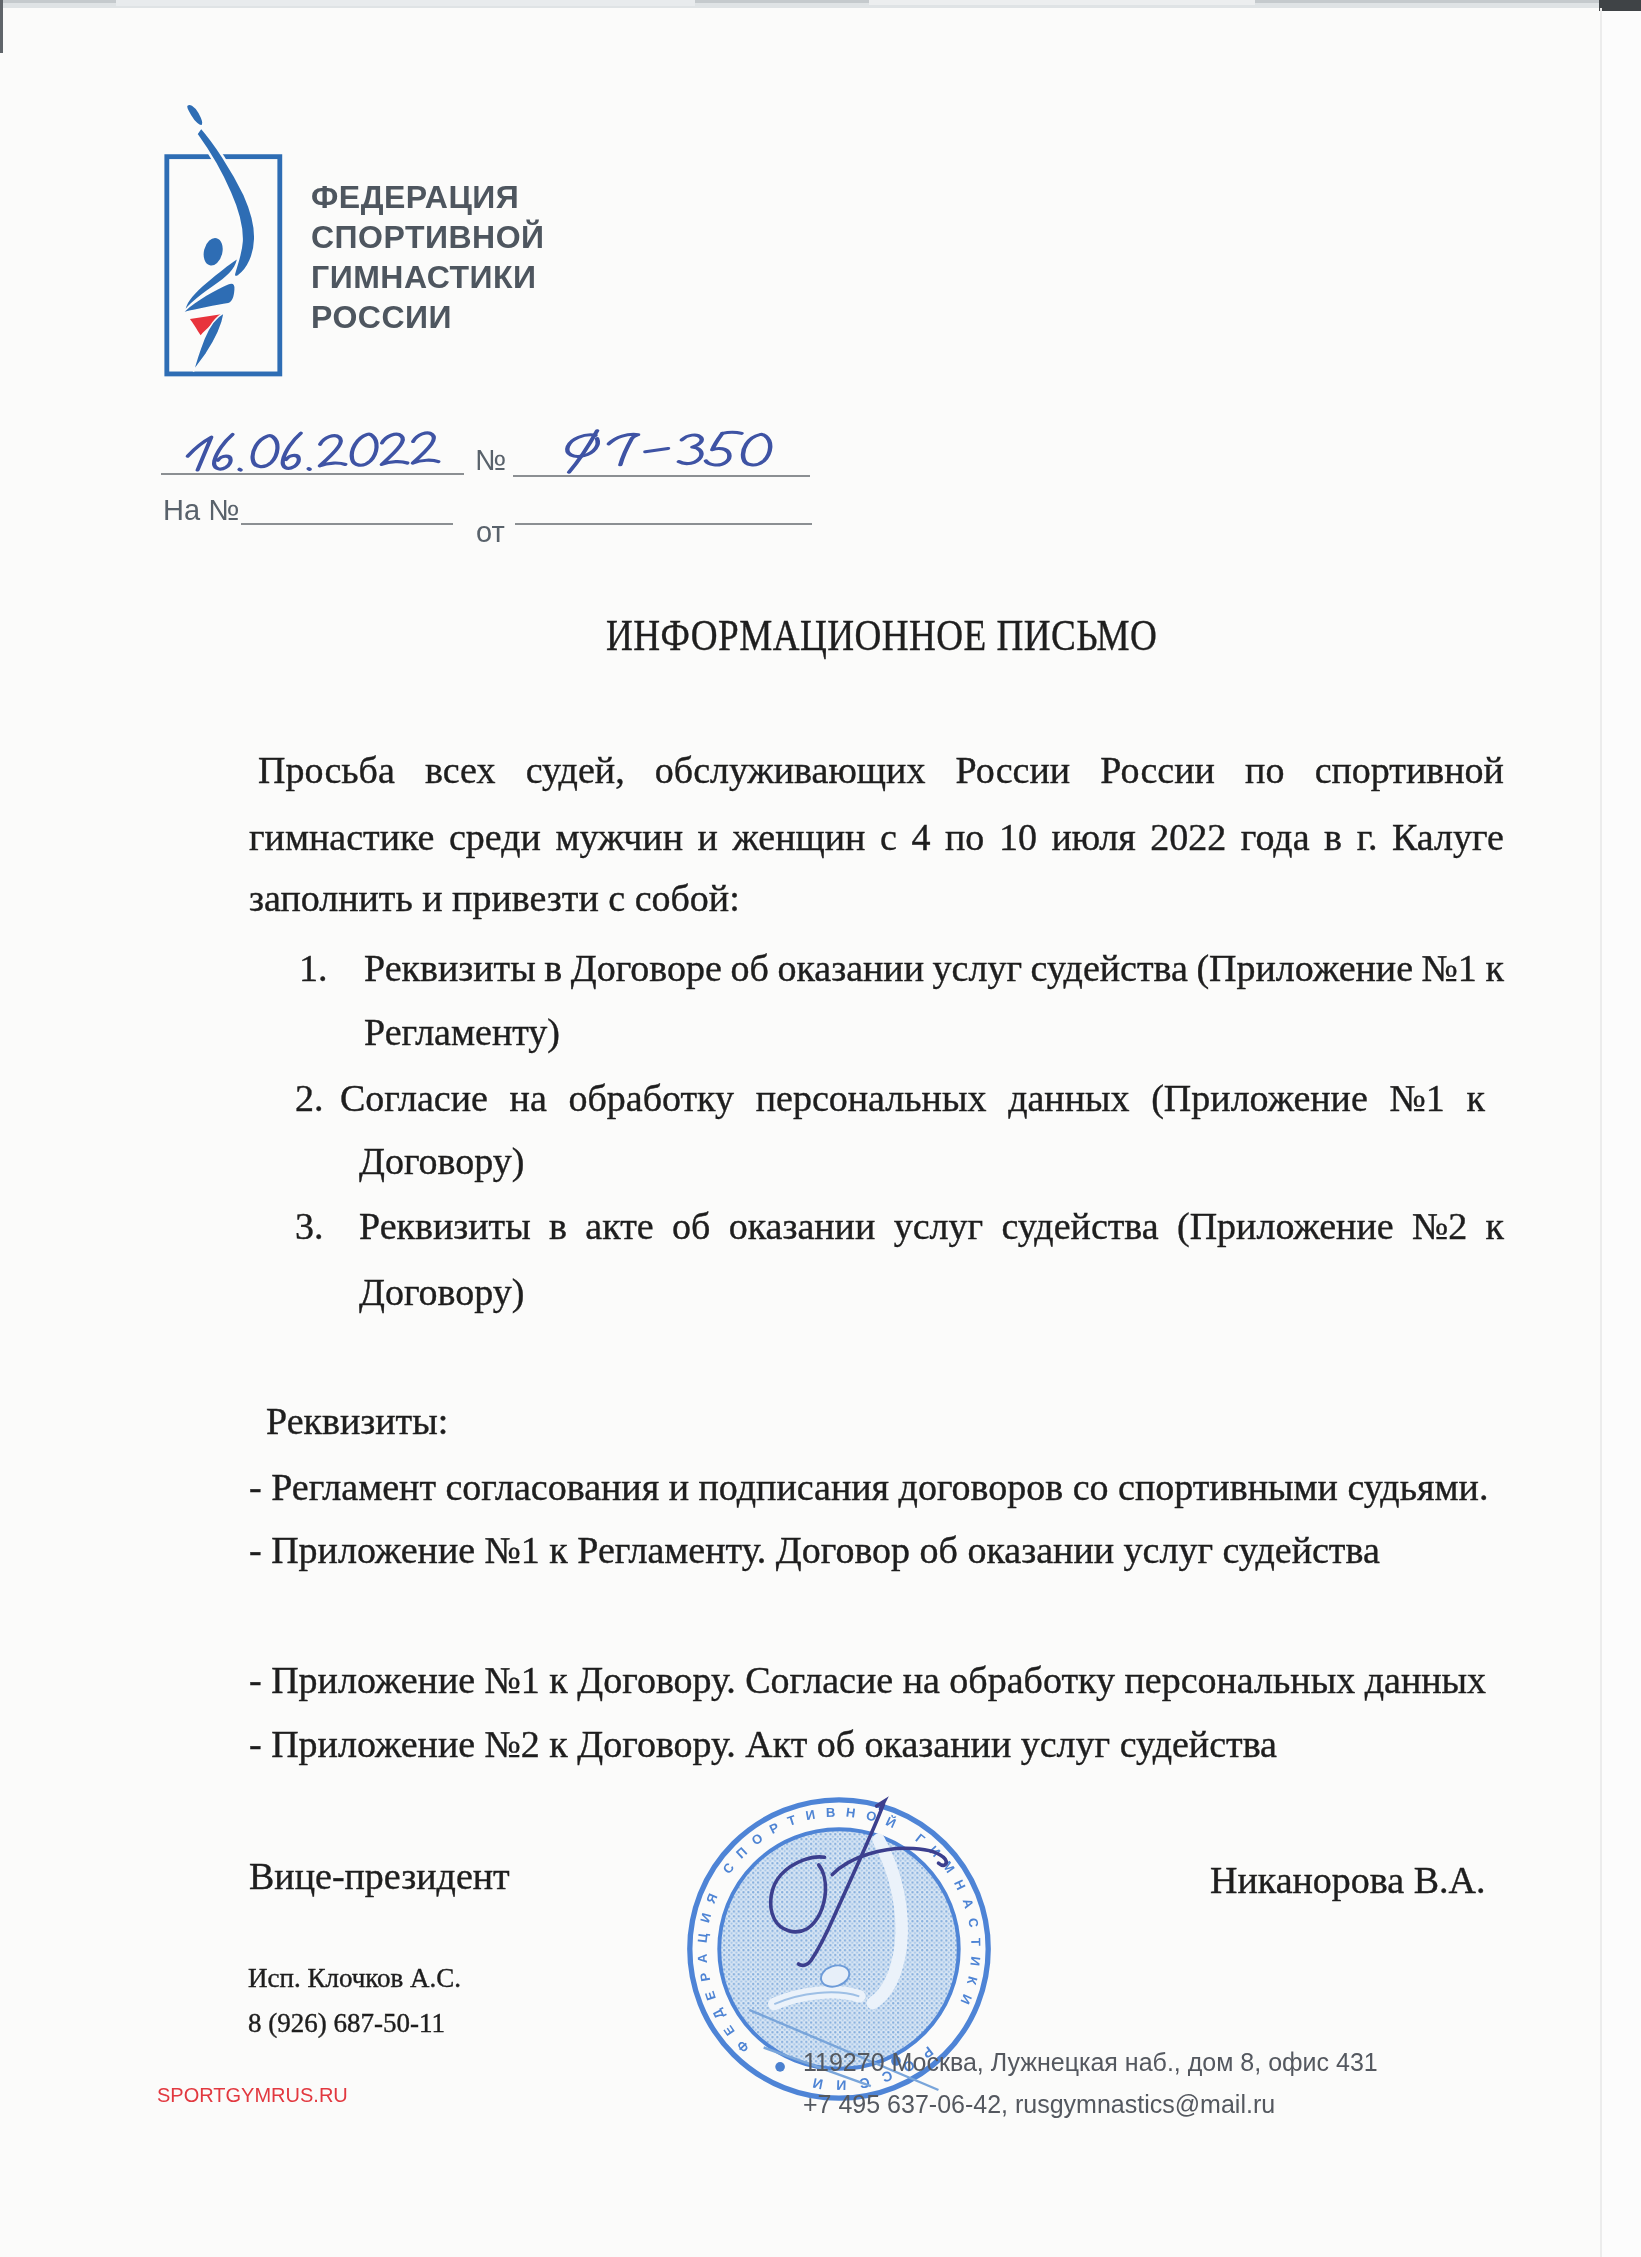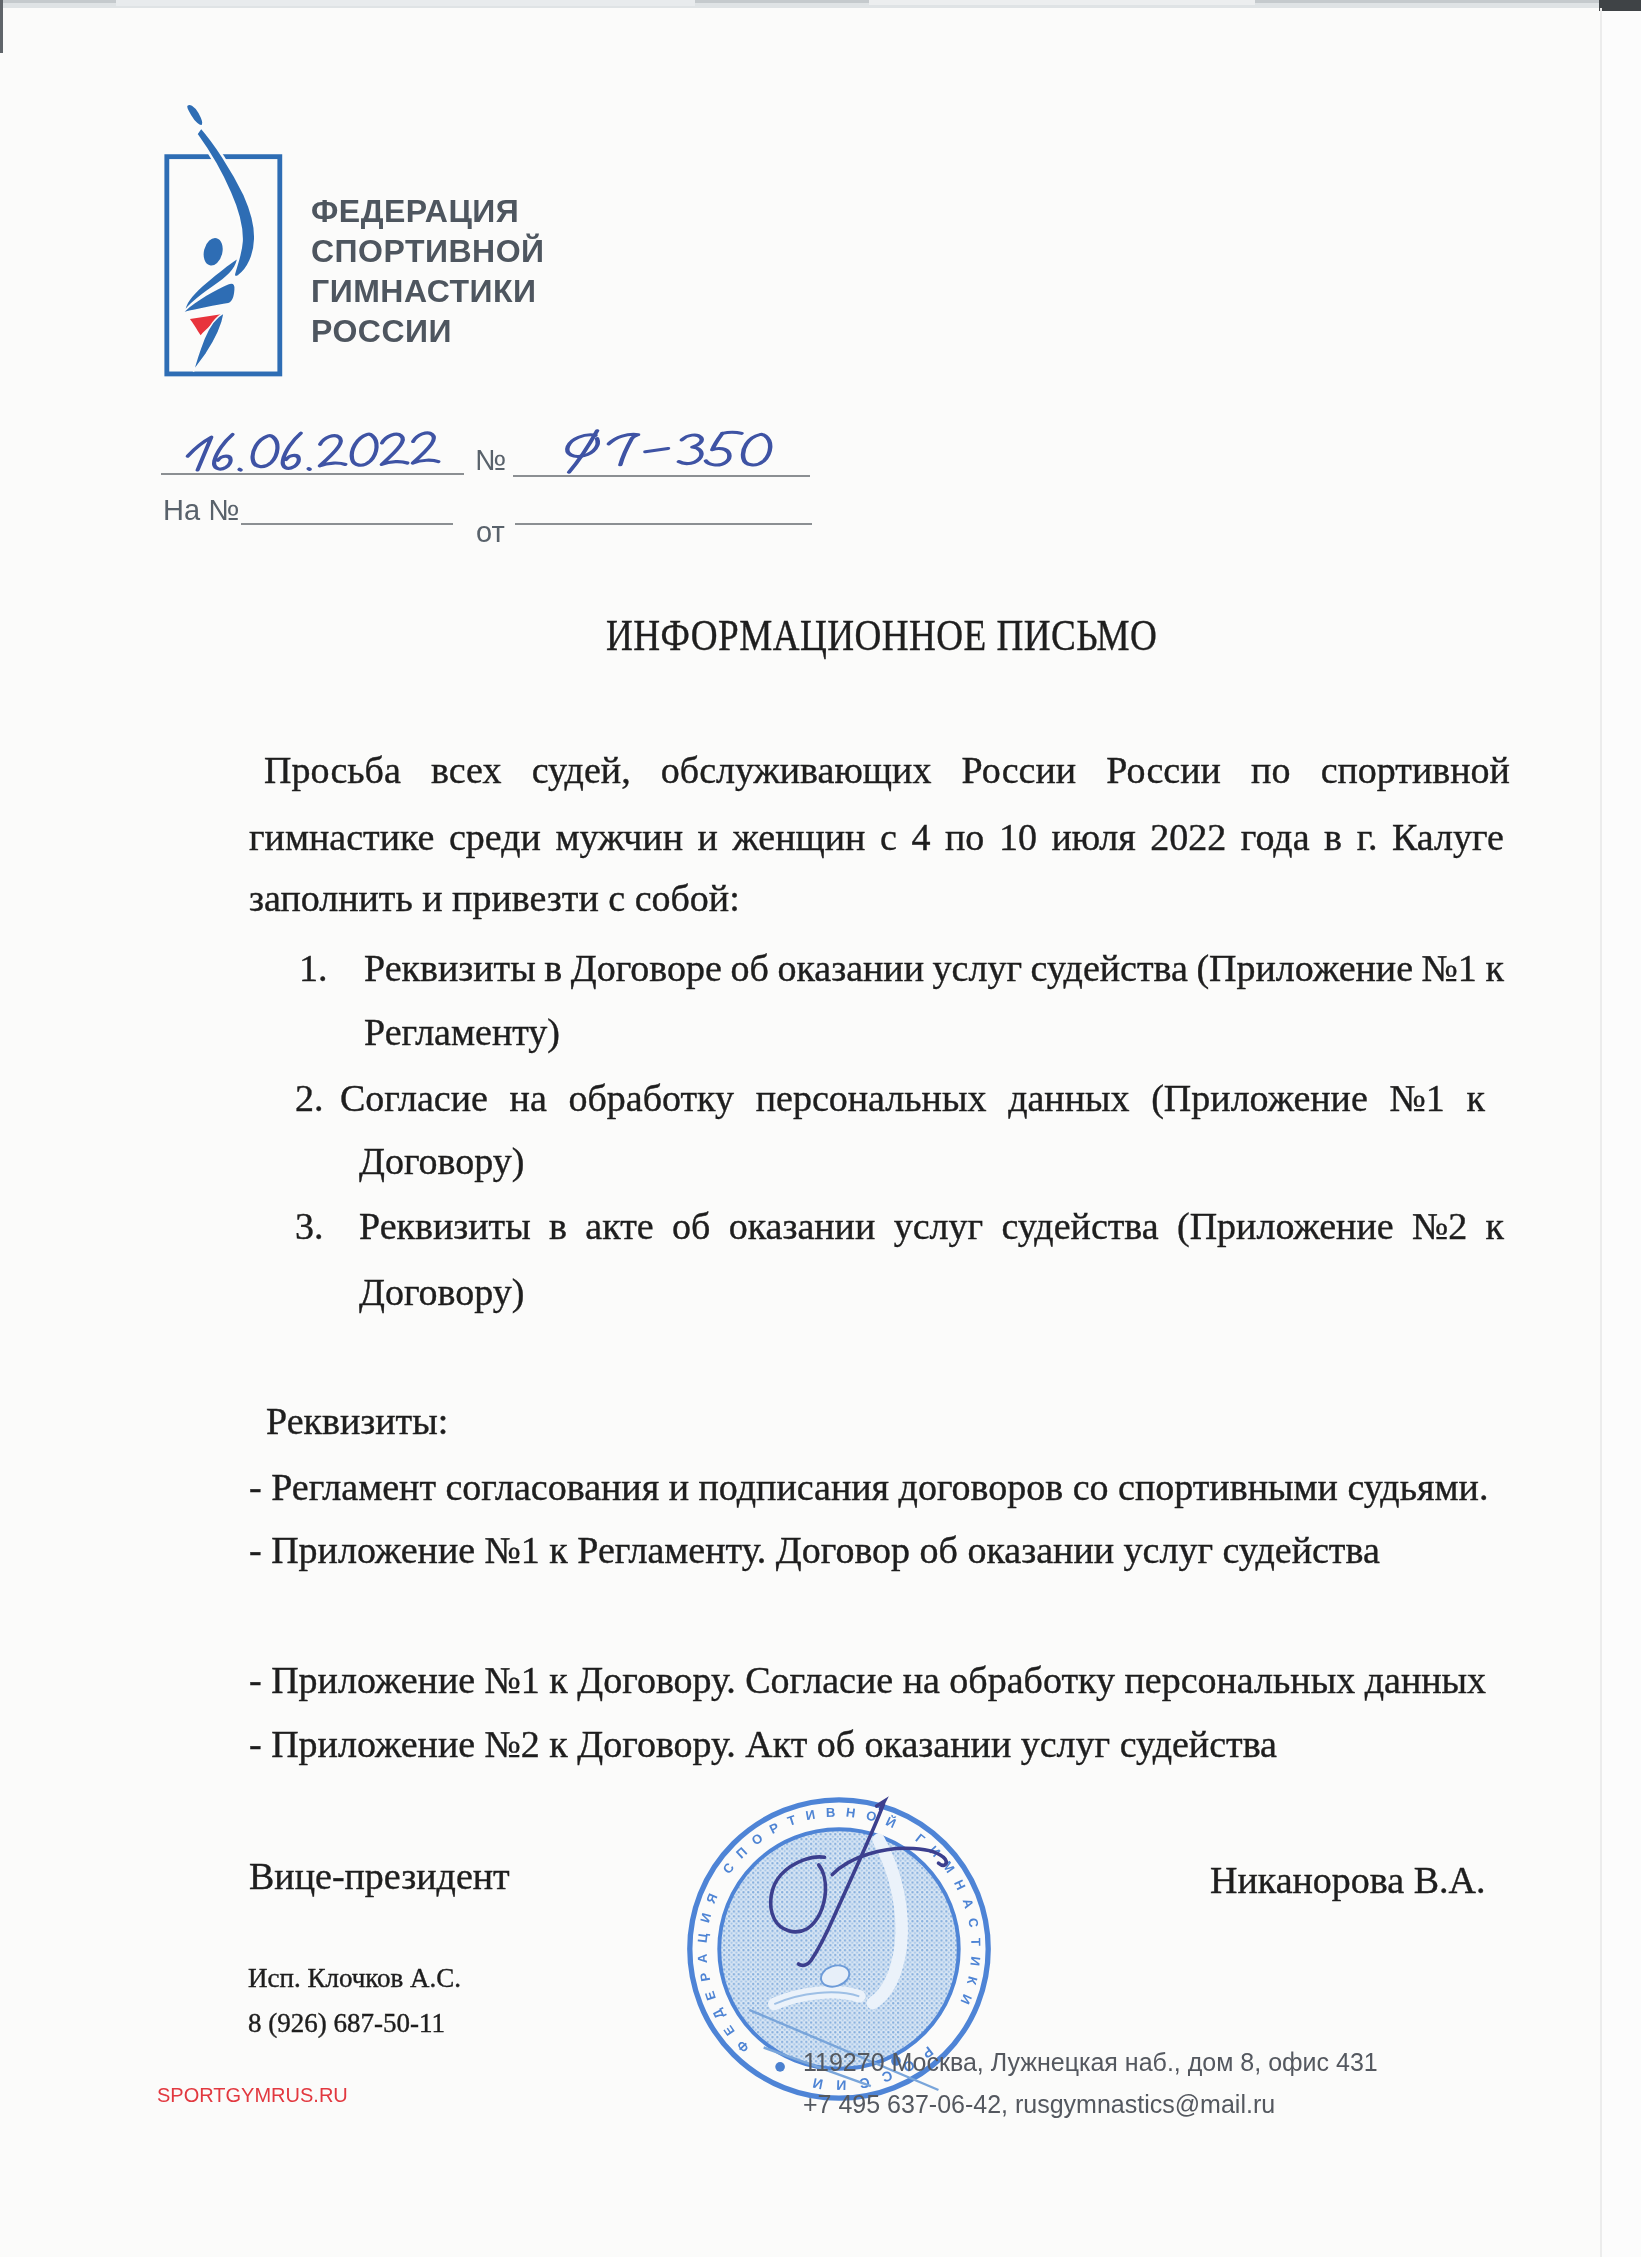--- a/index.html
+++ b/index.html
@@ -37,21 +37,21 @@
 
     <path d="M 95 189 C 93 199 84 207 71 216 C 59 224 48 233 42 240 C 44 232 52 223 64 213 C 76 203 86 195 95 189 Z" fill="#2e6db4"></path>
 
     <path d="M 41 243 C 54 231 73 221 86 215 C 91 213 93 215 92.5 220 C 92 228 90 233 86 234 C 74 236 53 240 41 243 Z" fill="#2e6db4"></path>
 
     <path d="M 46.5 250.5 L 80.5 245.5 C 74 252 63 261 57.5 267.5 C 53.5 261 49 254 46.5 250.5 Z" fill="#e8333c"></path>
 
     <path d="M 82 244 C 80 257 73 272 63 287 C 58 294 53 300 50 305 C 52 296 56 284 61 271 C 66 259 72 249 82 244 Z" fill="#2e6db4" stroke="#fcfcfb" stroke-width="1.5"></path>
   </g>
 </svg>
-<div class="abs sans" style="left:311px;top:191px;font-size:32px;font-weight:bold;color:#4e565f;letter-spacing:0.5px;line-height:40px;">ФЕДЕРАЦИЯ<br>СПОРТИВНОЙ<br>ГИМНАСТИКИ<br>РОССИИ</div>
+<div class="abs sans" style="left:311px;top:177px;font-size:32px;font-weight:bold;color:#4e565f;letter-spacing:0.5px;line-height:40px;">ФЕДЕРАЦИЯ<br>СПОРТИВНОЙ<br>ГИМНАСТИКИ<br>РОССИИ</div>
 
 <div class="abs lbl" style="left:475px;top:446px;">№</div>
 <div class="abs lbl" style="left:163px;top:496px;">На №</div>
 <div class="abs lbl" style="left:476px;top:503px;margin-top:15px;">от</div>
 <div class="hline" style="left:161px;top:473px;width:303px;"></div>
 <div class="hline" style="left:513px;top:475px;width:297px;"></div>
 <div class="hline" style="left:241px;top:523px;width:212px;"></div>
 <div class="hline" style="left:515px;top:523px;width:297px;"></div>
 
 <svg class="abs" style="left:164px;top:410px;" width="676" height="87" viewBox="0 0 700 90">
@@ -74,21 +74,21 @@
     <path d="M 500 37 L 523 32"></path>
     <path d="M 536 19 C 541 11 551 9 555 15 C 559 20 555 27 548 30 C 555 31 560 37 558 45 C 555 55 544 58 536 52"></path>
     <path d="M 577 9 C 573 19 570 28 569 34 C 575 30 584 32 587 40 C 590 50 583 59 573 57 C 568 56 565 53 564 51"></path>
     <path d="M 577 9 C 583 7 591 7 597 9"></path>
     <path d="M 616 11 C 604 15 599 33 602.5 47 C 605 58 617 61 624 51 C 631 40 630 21 622 13 C 619.5 10.5 618 10 616 11 Z"></path>
   </g>
 </svg>
 
 <div class="abs ser" style="left:606px;top:614px;font-size:44px;transform:scaleX(0.845);transform-origin:0 0;letter-spacing:0.5px;">ИНФОРМАЦИОННОЕ ПИСЬМО</div>
 
-<div class="abs ser jl" style="left:264px;top:751px;width:1246px;">
+<div class="abs ser jl" style="left:258px;top:751px;width:1246px;">
     <span>Просьба</span>
     <span>всех</span>
     <span>судей,</span>
     <span>обслуживающих</span>
     <span>России</span>
     <span>России</span>
     <span>по</span>
     <span>спортивной</span>
   </div>
 <div class="abs ser jl" style="left:249px;top:818px;width:1255px;">

